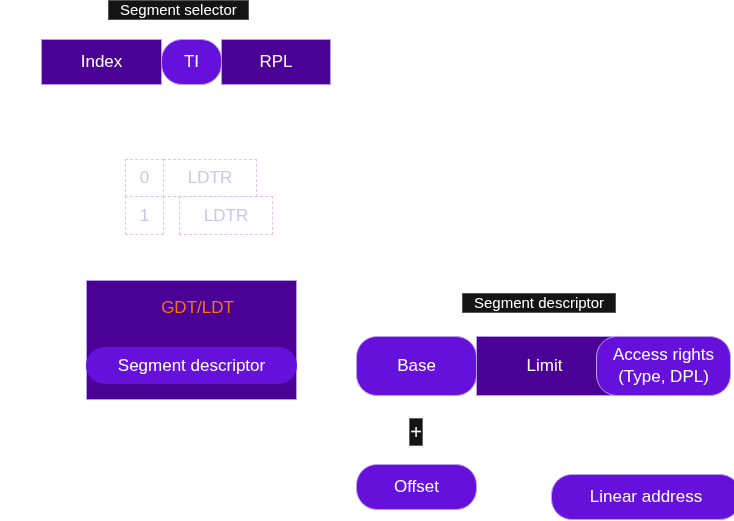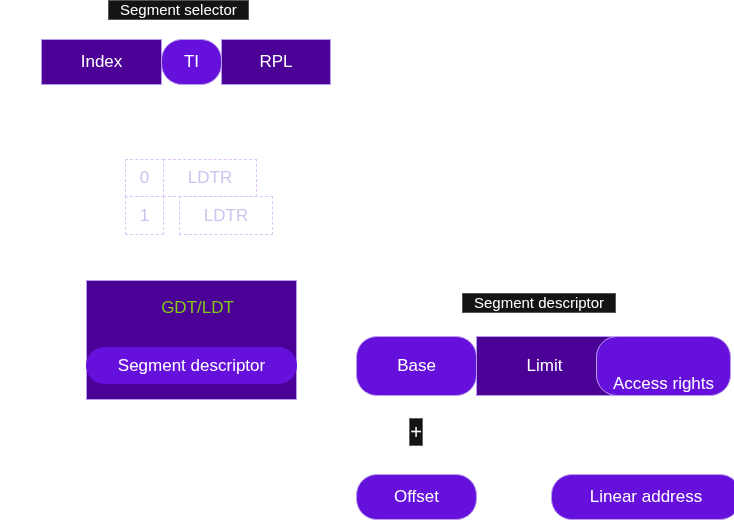--- a/index.html
+++ b/index.html
@@ -22,27 +22,28 @@
 <div class="cell dark" style="left:41px; top:39px; width:121px; height:46px;">Index</div>
 <div class="cell bright" style="left:161px; top:39px; width:61px; height:46px;">TI</div>
 <div class="cell dark" style="left:221px; top:39px; width:110px; height:46px;">RPL</div>
 
 <div class="dash" style="left:125px; top:159px; width:39px; height:38px;">0</div>
 <div class="dash" style="left:163px; top:159px; width:94px; height:38px;">LDTR</div>
 <div class="dash" style="left:125px; top:196px; width:39px; height:39px;">1</div>
 <div class="dash" style="left:179px; top:196px; width:94px; height:39px;">LDTR</div>
 
 <div class="abs dark" style="left:86px; top:280px; width:211px; height:120px; border:1px solid #b89cf0;">
-  <div style="position:absolute; left:12px; right:0; top:17px; text-align:center; color:#84cc16; font-size:17px;">GDT/LDT</div>
+  <div style="position:absolute; left:12px; right:0; top:17px; text-align:center; color:#f97316; font-size:17px;">GDT/LDT</div>
 </div>
 <div class="cell bright" style="left:86px; top:347px; width:211px; height:37px; border:none;">Segment descriptor</div>
 
 <div class="label-tag" style="left:462px; top:293px;">Segment descriptor</div>
 <div class="cell bright" style="left:356px; top:336px; width:121px; height:60px;">Base</div>
 <div class="cell dark" style="left:476px; top:336px; width:137px; height:60px;">Limit</div>
-<div class="cell bright" style="left:596px; top:336px; width:135px; height:60px; flex-direction:column;justify-content:flex-end;">
+<div class="cell bright" style="left:596px; top:336px; width:135px; height:60px; flex-direction:column;">
   <span>Access rights</span>
+  <span>(Type, DPL)</span>
 </div>
 
 <div class="abs" style="left:409px; top:418px; width:14px; height:28px; background:#141414; border:1px solid #666; color:#fff; font-size:20px; display:flex; align-items:center; justify-content:center; line-height:1;">+</div>
 
-<div class="cell bright" style="left:356px; top:474px; width:121px; height:46px;">Offset</div>
+<div class="cell bright" style="left:356px; top:464px; width:121px; height:46px;">Offset</div>
 <div class="cell bright" style="left:551px; top:474px; width:190px; height:46px;">Linear address</div>
 
 </body></html>

